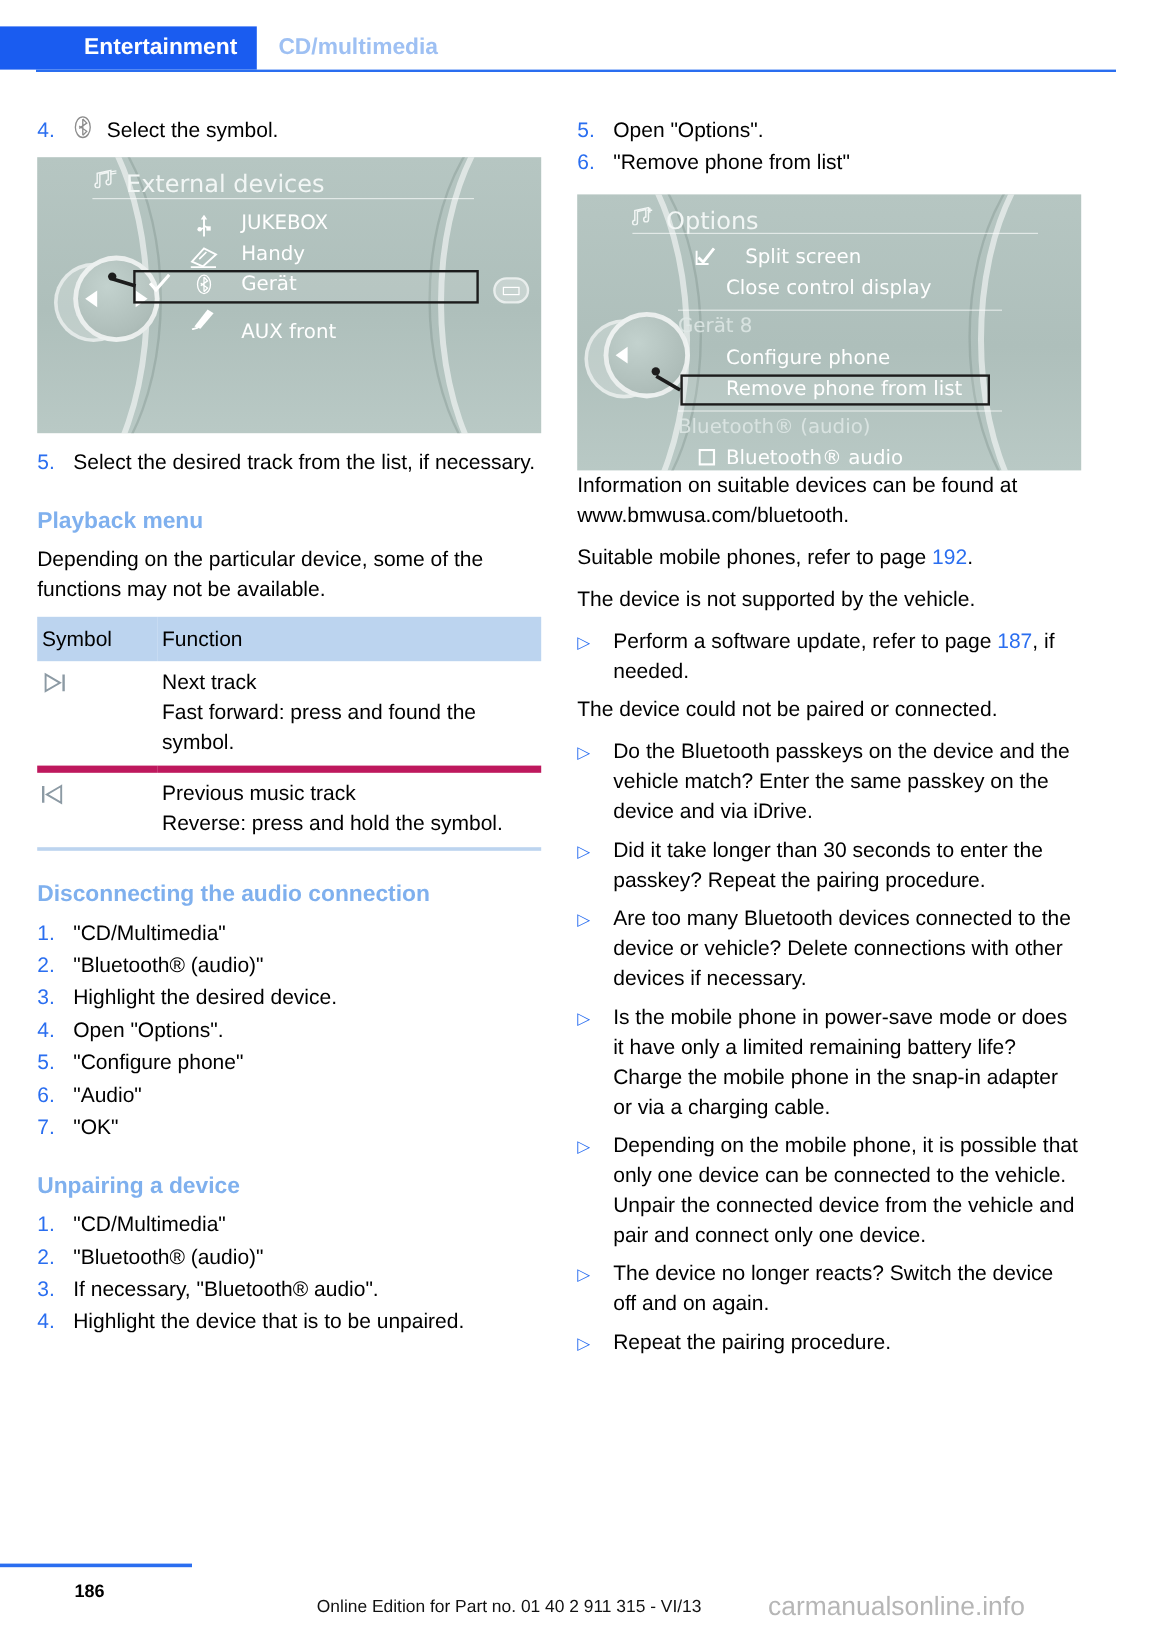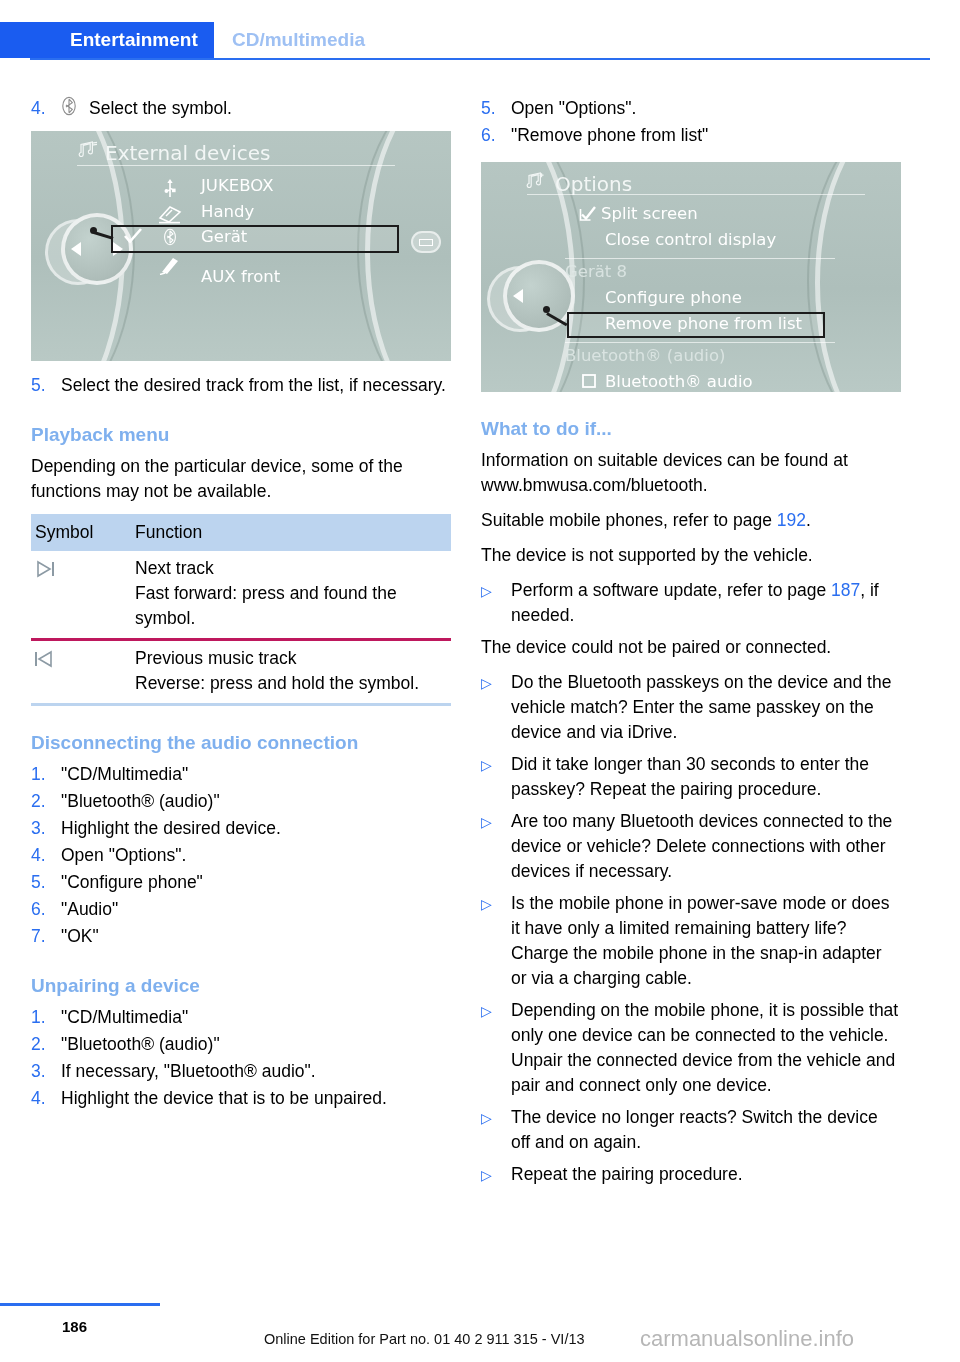--- a/index.html
+++ b/index.html
@@ -144,21 +144,21 @@
     padding: 6px 0 6px 4px;
     border: none;
   }
   .tbl td {
     vertical-align: top;
     font-size: 17.5px;
     line-height: 25px;
     padding: 5px 0 7px 4px;
   }
   .tbl .symcol { width: 96px; }
-  .tbl tr.body-row { border-top: 3px solid #be185d; }
+  .tbl tr.body-row { border-top: 6px solid #be185d; }
   .tbl tr.body-row.first { border-top: none; }
   .tbl-bottom {
     width: 420px;
     height: 3px;
     background: #bcd4ef;
   }
 
   
   .idrive {
     position: relative;
@@ -521,42 +521,41 @@
     </span>
     <div class="scr-title" style="left:74px;">Options</div>
     <div class="scr-hr" style="top:32px;left:46px;width:338px;"></div>
 
     <span class="scr-icon" style="left:96px; top:44px; width:22px;">
       <svg width="18" height="16" viewBox="0 0 18 16" aria-hidden="true">
         <path d="M1.5 3 V14 H11.5" fill="none" stroke="#fff" stroke-width="1.6"></path>
         <path d="M3 8.5 L7 12.5 L16 1" fill="none" stroke="#fff" stroke-width="2.4"></path>
       </svg>
     </span>
-    <div class="scr-row" style="left:120px; top:42px;text-align:right;">Split screen</div>
+    <div class="scr-row" style="left:140px; top:42px;text-align:right;">Split screen</div>
     <div class="scr-row" style="left:124px; top:68px;">Close control display</div>
     <div class="scr-hr" style="top:96px;left:84px;width:270px;"></div>
     <div class="scr-row dim" style="left:84px; top:100px;">Gerät 8</div>
     <div class="scr-row" style="left:124px; top:126px;">Configure phone</div>
 
     <div class="hl-box" style="left:86px; top:150px; width:258px; height:26px;"></div>
     <div class="scr-row" style="left:124px; top:152px;">Remove phone from list</div>
     <div class="leader" style="left:66px; top:150px; width:23px; transform:rotate(30deg); transform-origin:left center;"></div>
     <div class="leader-dot" style="left:62px; top:144px;"></div>
 
     <div class="scr-hr" style="top:180px;left:84px;width:270px;"></div>
     <div class="scr-row dim" style="left:84px; top:184px;">Bluetooth® (audio)</div>
     <span class="scr-icon" style="left:98px; top:212px; width:20px;">
       <svg width="15" height="15" viewBox="0 0 15 15" aria-hidden="true">
         <rect x="1" y="1" width="12" height="12" fill="none" stroke="#fff" stroke-width="1.8"></rect>
       </svg>
     </span>
     <div class="scr-row" style="left:124px; top:210px;">Bluetooth® audio</div>
   </div>
 
-  <h2 class="section">What to do if...</h2>
 
   <p class="para">Information on suitable devices can be found at www.bmwusa.com/bluetooth.</p>
 
   <p class="para"><span>Suitable mobile phones, refer to page </span><span class="pg-ref">192</span><span>.</span></p>
 
   <p class="para">The device is not supported by the vehicle.</p>
 
   <div class="bullet">
     <span class="bullet-mark">▷</span>
     <span class="bullet-text"><span>Perform a software update, refer to page </span><span class="pg-ref">187</span><span>, if needed.</span></span>

